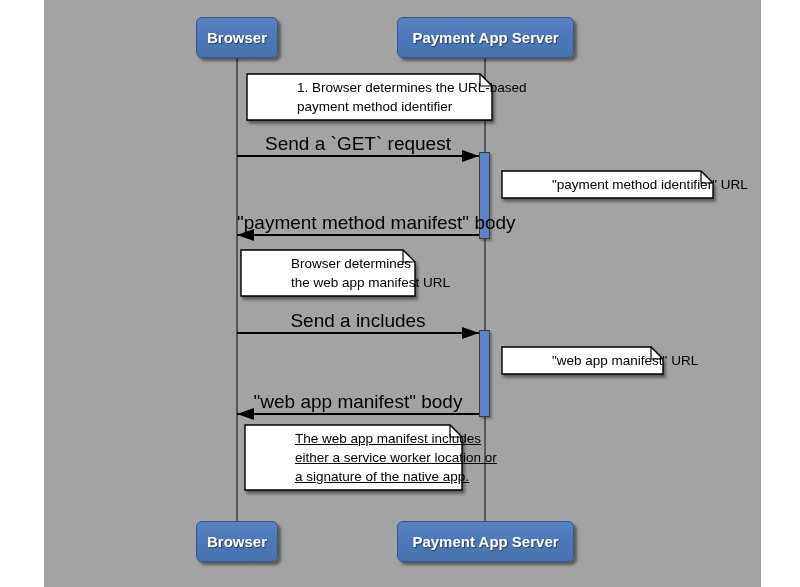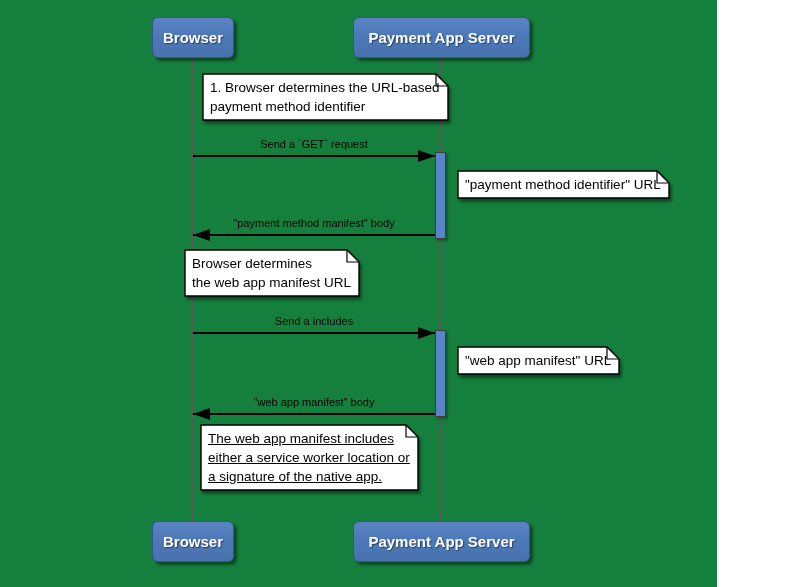--- a/index.html
+++ b/index.html
@@ -1,17 +1,17 @@
 <!DOCTYPE html>
 <html><head>
 <meta charset="utf-8">
 <style>
   html,body{margin:0;padding:0;background:#fff;}
   body{font-family:"Liberation Sans","DejaVu Sans",sans-serif;}
-  #canvas{position:relative;width:717px;height:587px;background:#15803d;overflow:hidden;}
+  #canvas{position:relative;width:717px;height:587px;background:#a3a3a3;overflow:hidden;margin-left:44px;}
 
   
   .actor-box{
     position:absolute;height:41px;box-sizing:border-box;
     background:linear-gradient(180deg,#5b83c4 0%,#4d79b9 45%,#4872ae 100%);
     border:1px solid #34568a;border-radius:6px;
     box-shadow:3px 3px 3px rgba(0,0,0,0.45);
     display:flex;align-items:center;justify-content:center;
     color:#ffffff;font-weight:bold;font-size:15px;
     text-shadow:1px 1px 1px rgba(0,0,0,0.45);
@@ -32,41 +32,41 @@
     background:#5b84c8;border:1px solid #3d3d3d;
     box-shadow:2px 2px 2px rgba(0,0,0,0.3);
   }
   .act1{top:152px;height:87px;}
   .act2{top:330px;height:87px;}
 
   
   .message{position:absolute;left:193px;width:242px;height:22px;}
   .msg1{top:135px;} .msg2{top:214px;} .msg3{top:312px;} .msg4{top:393px;}
   .msg-label{
-    height:18px;line-height:18px;text-align:center;font-size:11px;color:#000;
+    height:18px;line-height:18px;text-align:center;font-size:19px;color:#000;
     margin-bottom:2px;white-space:nowrap;
   }
   .msg-line{position:absolute;left:0;right:0;bottom:0;height:2px;background:#000;}
   .arrowhead{position:absolute;width:0;height:0;top:-5.5px;
     border-top:6.5px solid transparent;border-bottom:6.5px solid transparent;}
   .arrowhead.right{right:0;border-left:17px solid #000;}
   .arrowhead.left{left:0;border-right:17px solid #000;}
 
   
-  .note{position:absolute;width:max-content;}
+  .note{position:absolute;width:max-content;padding-left:43px;}
   .note-svg{position:absolute;top:0;left:0;filter:drop-shadow(2.5px 3px 1.5px rgba(0,0,0,0.45));}
   .note-shape{fill:#ffffff;stroke:#000000;stroke-width:1.4;}
   .note-fold{fill:none;stroke:#000000;stroke-width:1.2;}
   .note-text{
     position:relative;padding:5px 9px 5px 8px;font-size:13.5px;line-height:19px;
     color:#000;white-space:pre-line;
   }
   .note1{left:202px;top:73px;}
   .note2{left:457px;top:170px;}
-  .note3{left:184px;top:249px;}
+  .note3{left:196px;top:249px;}
   .note4{left:457px;top:346px;}
   .note5{left:200px;top:424px;text-decoration:underline;}
 </style>
 </head>
 <body>
 
 <div id="canvas">
 
   <div class="lifeline browser"></div>
   <div class="lifeline server"></div>

